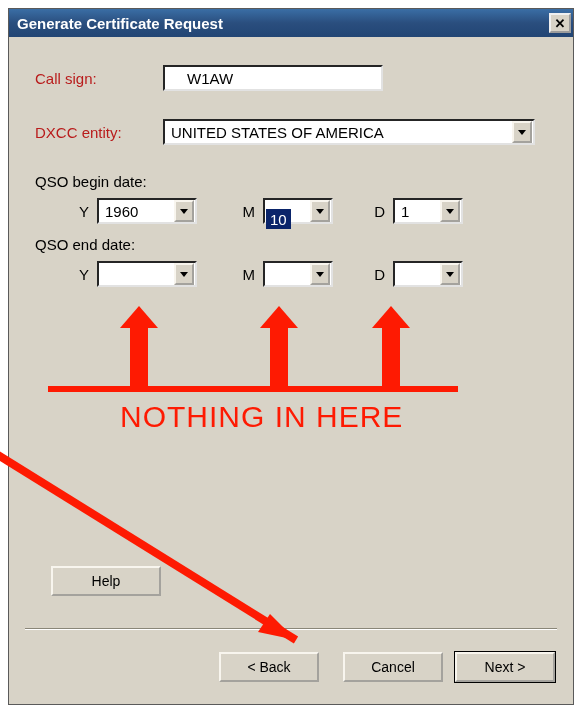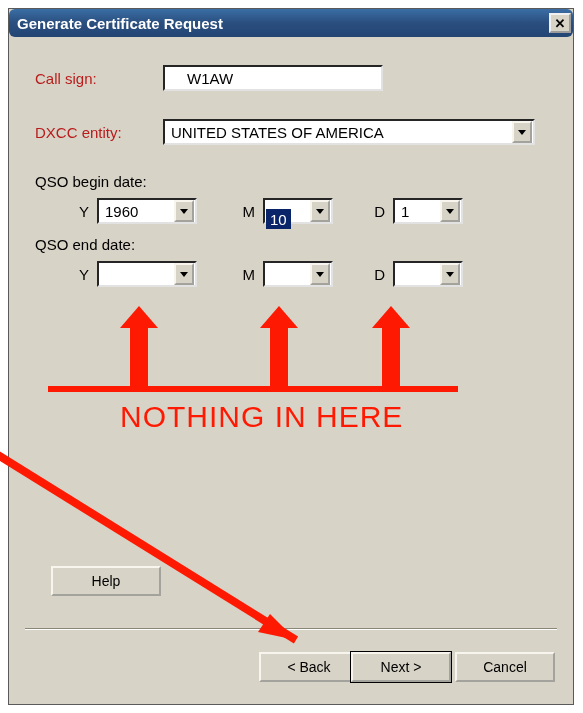--- a/index.html
+++ b/index.html
@@ -28,21 +28,20 @@
   .titlebar {
     height: 28px;
     background: linear-gradient(to bottom, #3a6ea5, #2a4e7e 50%, #224574);
     color: #fff;
     display: flex;
     align-items: center;
     justify-content: space-between;
     padding: 0 2px 0 8px;
     font-weight: bold;
     font-size: 15px;
-    border-radius: 6px;
   }
   .titlebar-close {
     width: 22px;
     height: 20px;
     background: #d8d3c7;
     border: 2px outset #f0f0f0;
     font-family: Arial, sans-serif;
     font-weight: bold;
     font-size: 13px;
     color: #000;
@@ -160,21 +159,21 @@
     bottom: 74px;
     height: 0;
     border-top: 1px solid #8a8678;
     border-bottom: 1px solid #fff;
   }
   .btn-row {
     position: absolute;
     right: 18px;
     bottom: 22px;
     display: flex;
-    gap: 4px;
+    gap: 24px;
   }
   .btn.default {
     box-shadow: 0 0 0 1px #000;
   }
 
   
   .anno {
     position: absolute;
     pointer-events: none;
   }
@@ -308,22 +307,22 @@
     </div>
 
     <div class="help-wrap">
       <button class="btn help">Help</button>
     </div>
 
     <div class="hrsep"></div>
 
     <div class="btn-row">
       <button class="btn" style="min-width:100px">&lt; Back</button>
+      <button class="btn" style="min-width:100px">Cancel</button>
       <button class="btn default" style="min-width:100px;margin-left:-12px">Next &gt;</button>
-      <button class="btn" style="min-width:100px">Cancel</button>
     </div>
 
   </div>
 </div>
 
 <div class="anno" style="top:0;left:0;width:465px;height:713px">
   <div class="anno-arrow-up" style="left:130px; top:326px;"></div>
   <div class="anno-arrow-up" style="left:270px; top:326px;"></div>
   <div class="anno-arrow-up" style="left:382px; top:326px;"></div>
   <div class="anno-hline" style="left:48px; top:386px; width:410px;"></div>

